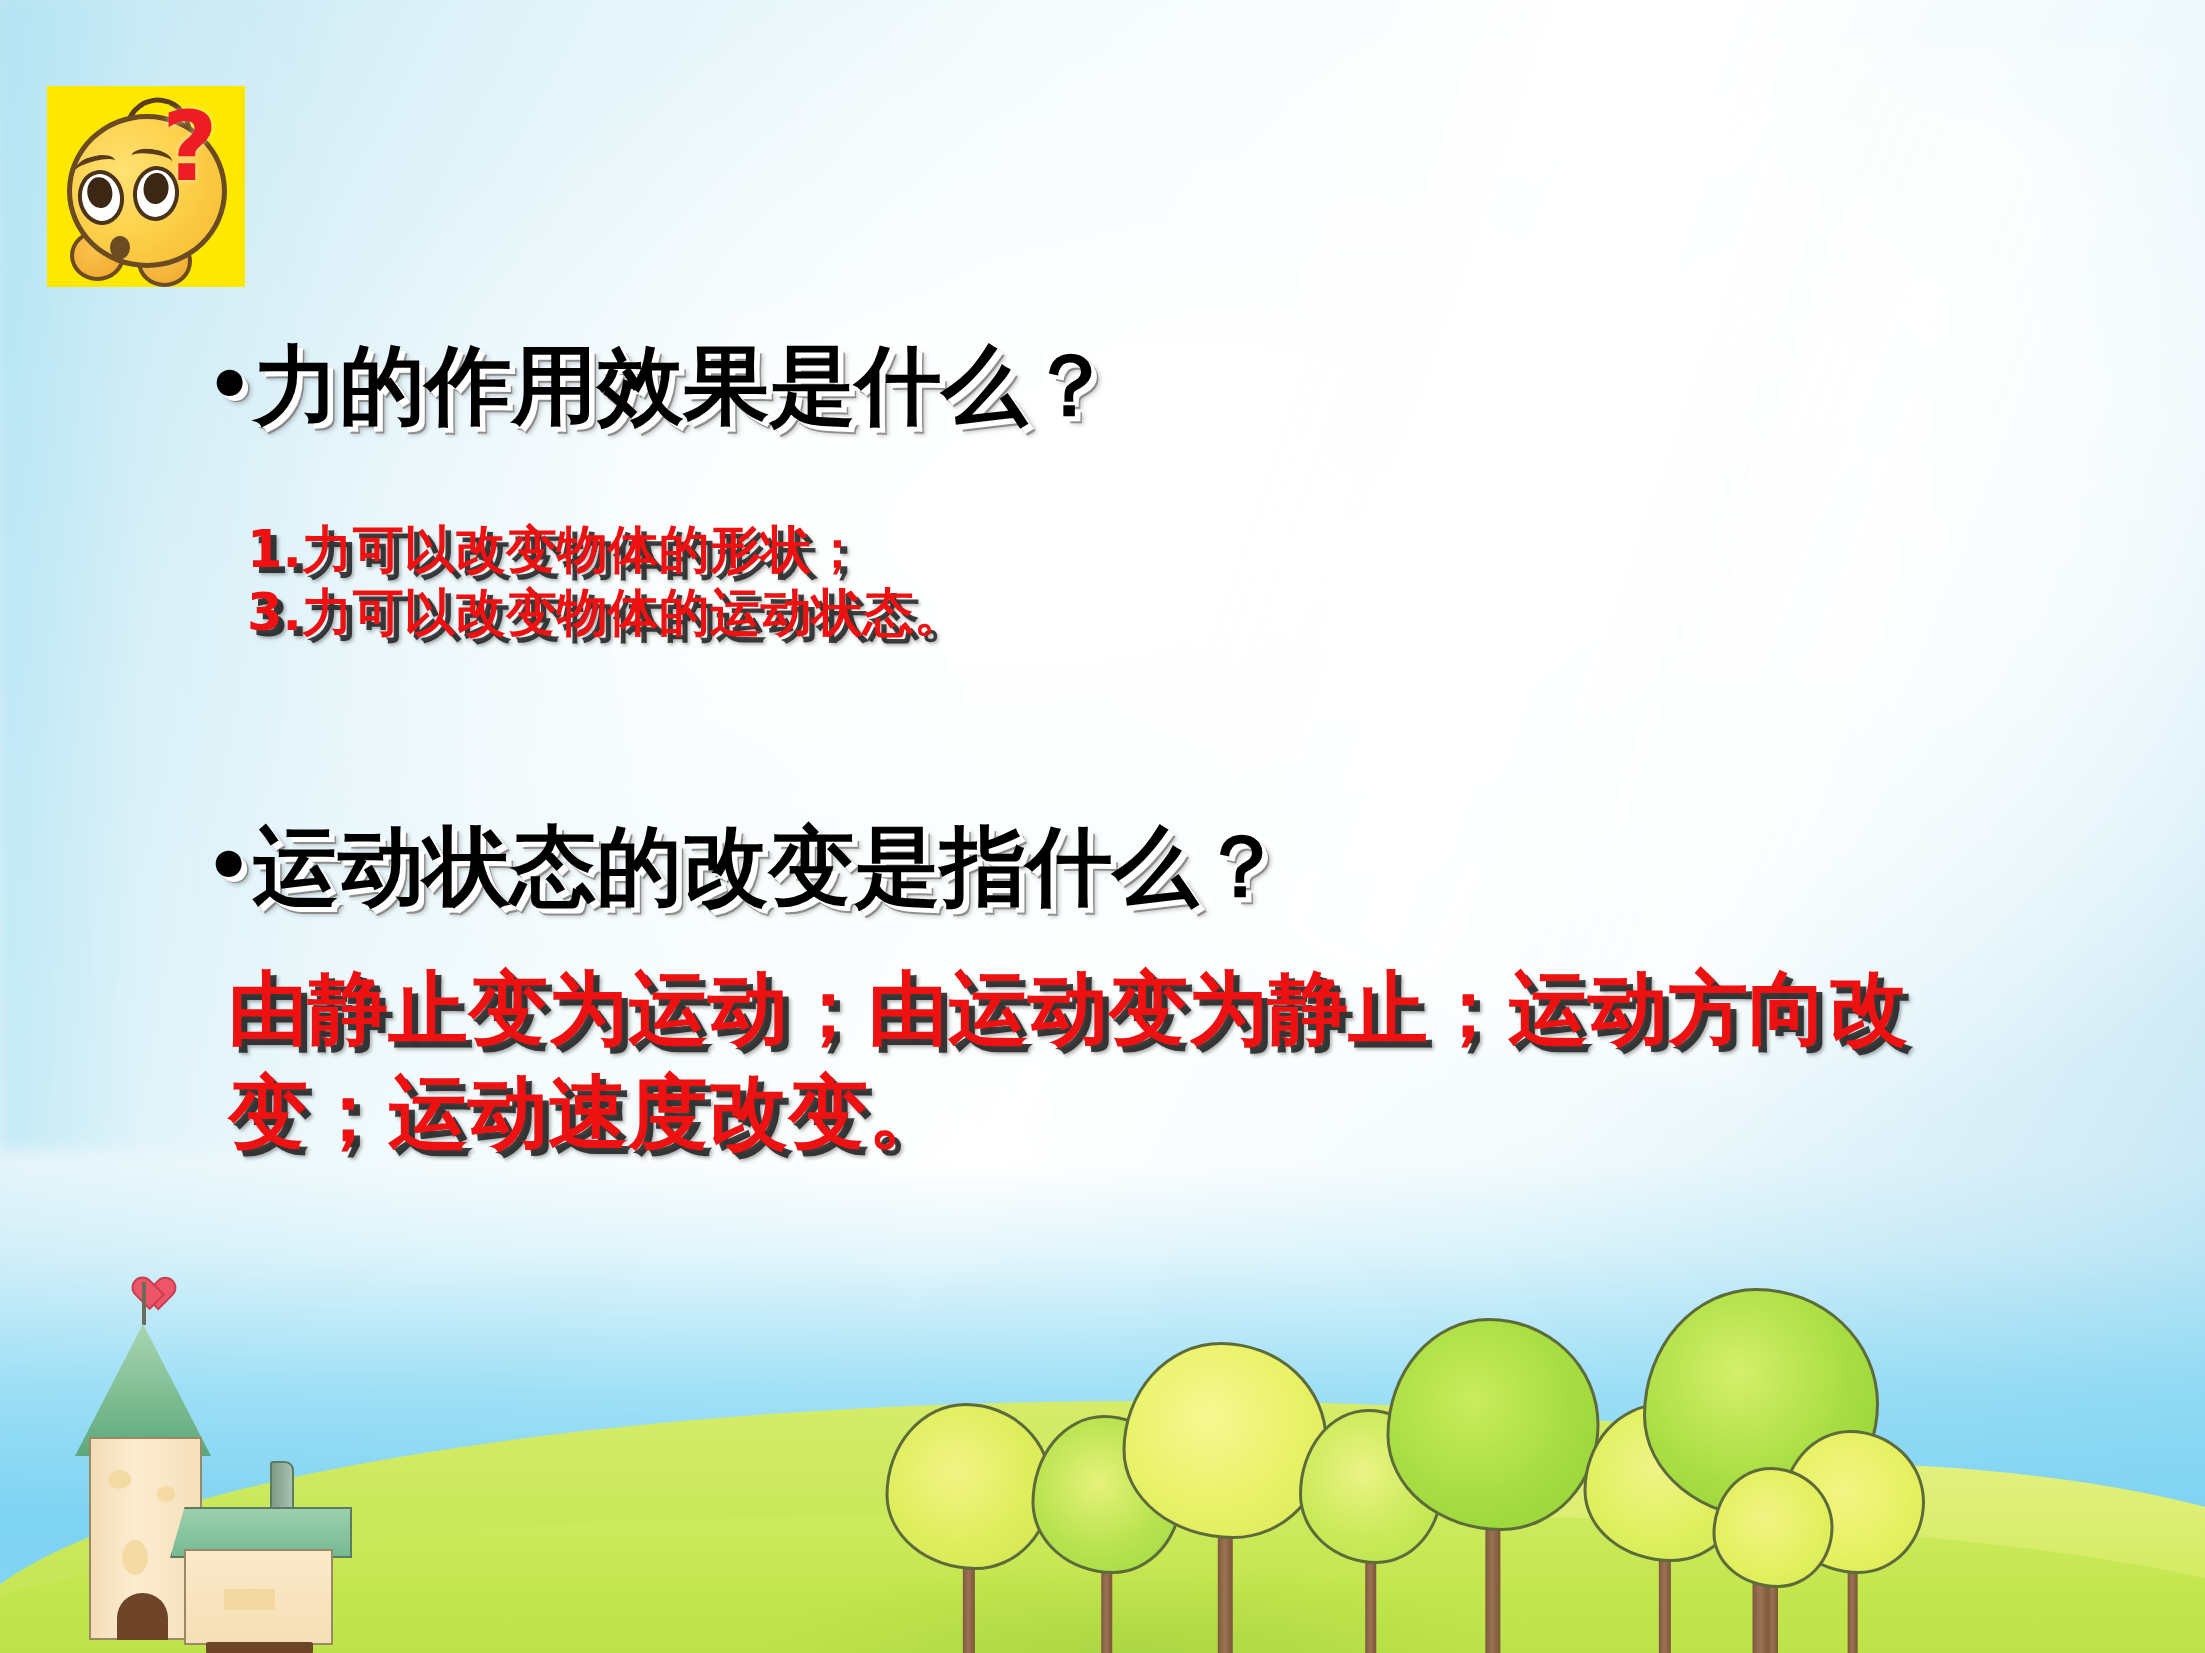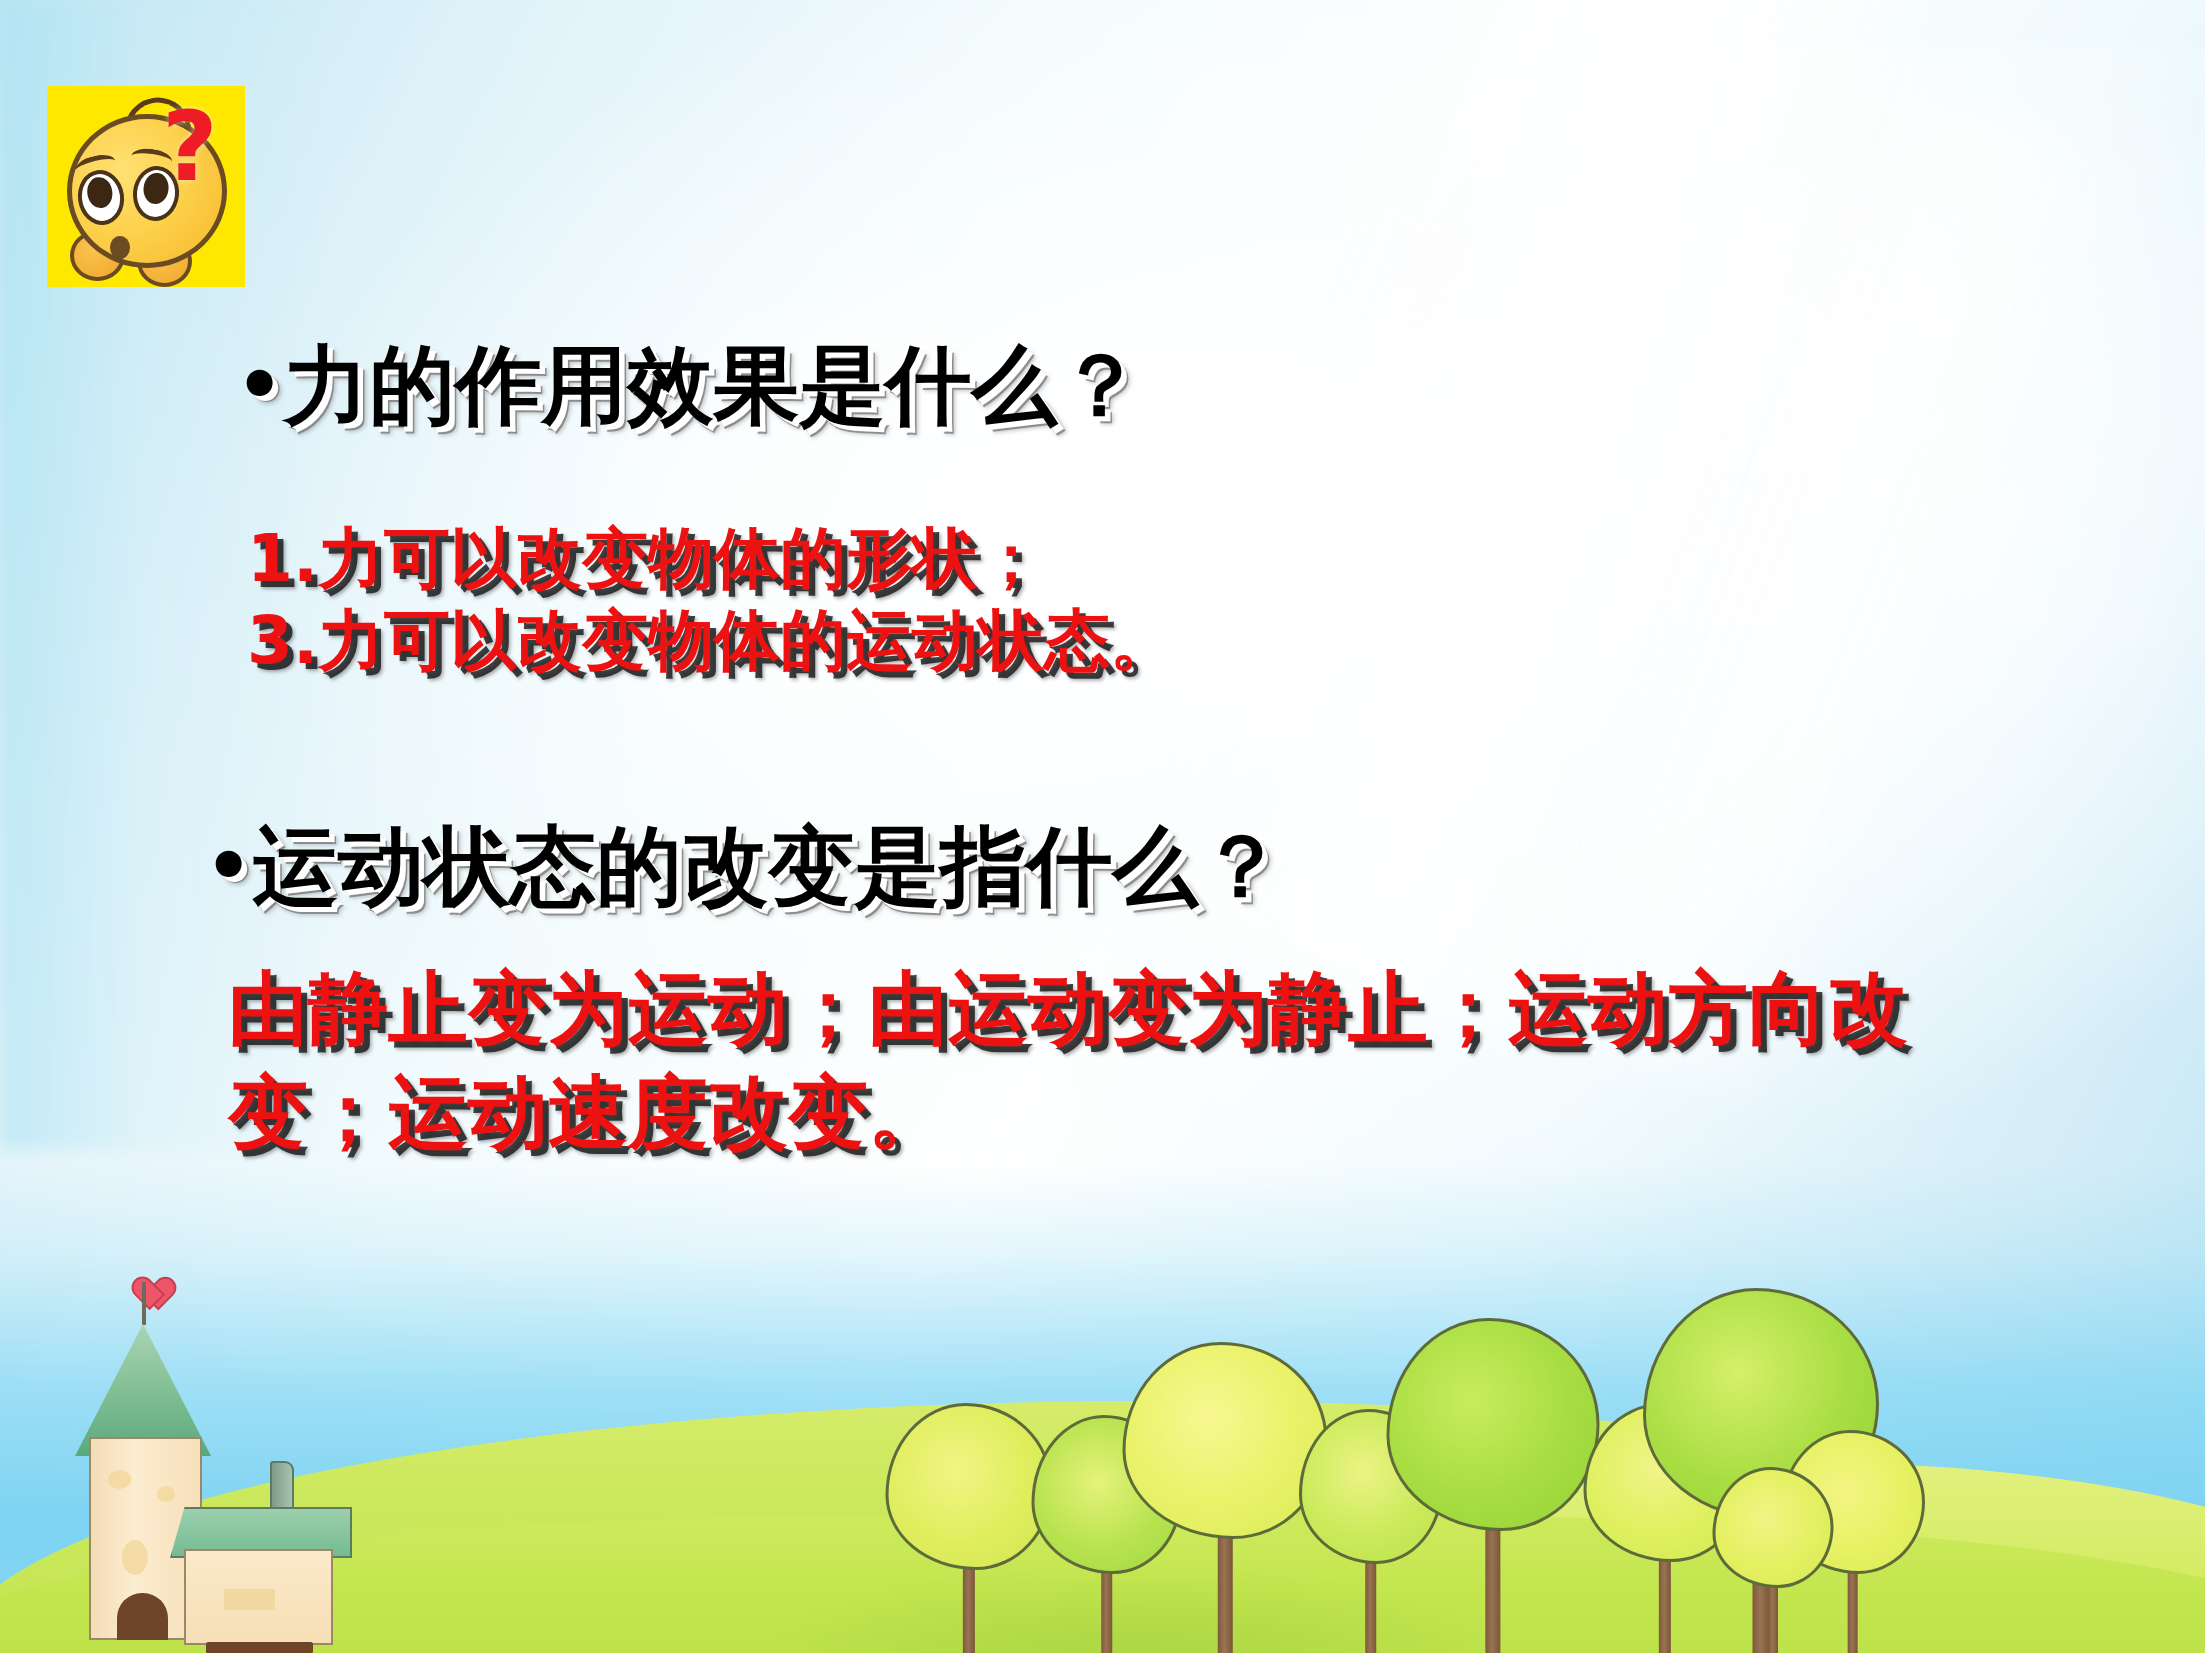--- a/index.html
+++ b/index.html
@@ -195,34 +195,34 @@
     font-weight:bold;font-size:86px;line-height:1.06;color:#000000;
     text-shadow:
       5.4px 5.4px 0 #ffffff,
       6.9px 6.9px 0 rgba(120,120,120,.75),
       8.4px 8.4px 4.6px rgba(90,90,90,.35);
   }
   .bullet-line .dot{font-size:74px;vertical-align:0.06em;}
 
   .red-line{
     font-family:"DejaVu Sans","Liberation Sans",sans-serif;
-    font-weight:bold;font-size:66px;line-height:1.24;color:#ee1111;
+    font-weight:bold;font-size:51px;line-height:1.24;color:#ee1111;
     text-shadow:
       6.1px 6.1px 0 rgba(25,25,25,.82),
       7.7px 7.7px 3.8px rgba(30,30,30,.35);
   }
   .red-para{
     font-family:"DejaVu Sans","Liberation Sans",sans-serif;
     font-weight:bold;font-size:80px;line-height:1.30;color:#ee1111;
     text-shadow:
       6.1px 6.1px 0 rgba(25,25,25,.82),
       7.7px 7.7px 3.8px rgba(30,30,30,.35);
   }
 
-  #bullet1{left:236px;top:340px;}
+  #bullet1{left:206px;top:340px;}
   #answer1{left:247px;top:518px;}
   #bullet2{left:205px;top:821px;}
   #answer2{left:228px;top:957px;width:1807px;white-space:normal;}
 </style>
 </head>
 <body>
 
 <div id="slide">
 
   <div class="bg-base"></div>

